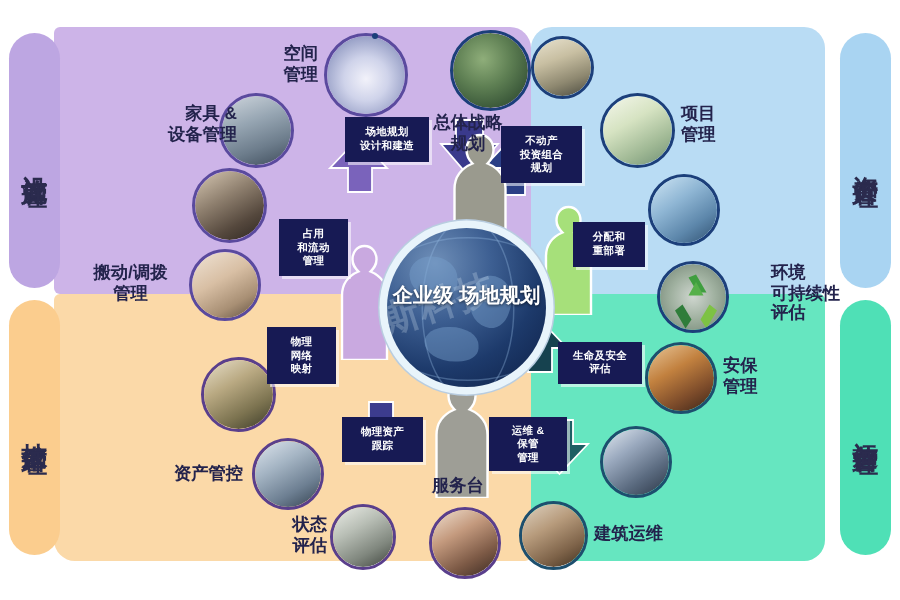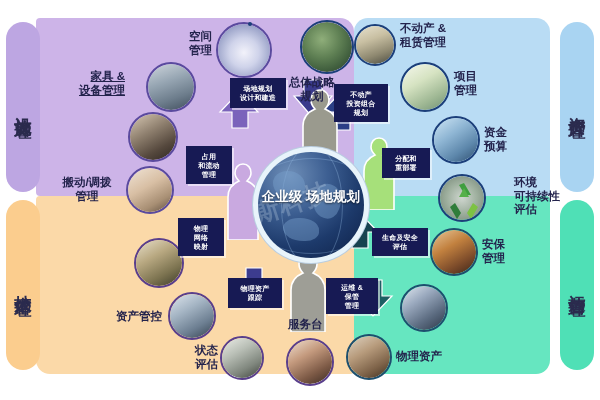--- a/index.html
+++ b/index.html
@@ -159,21 +159,21 @@
     <div class="img" style="background:
         radial-gradient(circle at 50% 55%, #f2f2fa 0%, #cfd3ea 38%, #9aa2c8 72%, #6f7bb0 100%);"></div>
   </div>
   <div class="lbl r" style="left:160px;top:30px;width:52px;">空间
 管理</div>
 
   <div class="pc vio" style="left:146px;top:62px;width:50px;height:50px;">
     <div class="img" style="background:
         linear-gradient(160deg,#cfd6dd 0%,#97a6b3 38%,#6d7d8c 70%,#3f4d5c 100%);"></div>
   </div>
-  <div class="lbl r" style="left:59px;top:70px;width:66px;text-decoration:underline;">家具 &amp;
+  <div class="lbl r" style="left:92px;top:70px;width:66px;">家具 &amp;
 设备管理</div>
 
   <div class="pc vio" style="left:128px;top:112px;width:50px;height:50px;">
     <div class="img" style="background:
         linear-gradient(150deg,#d8c9b4 0%,#8e7f6e 40%,#55483d 72%,#2d2621 100%);"></div>
   </div>
 
   <div class="pc vio" style="left:126px;top:166px;width:48px;height:48px;">
     <div class="img" style="background:
         linear-gradient(150deg,#f0e4d6 0%,#d8bfa4 42%,#a88f74 74%,#5e4e3f 100%);"></div>
@@ -187,36 +187,32 @@
     <div class="img" style="background:
         radial-gradient(circle at 40% 35%, #8fae7a 0%, #5e7f53 42%, #3e5c3c 72%, #2a4330 100%);"></div>
   </div>
   <div class="lbl c" style="left:272px;top:76px;width:80px;">总体战略
 规划</div>
 
   <div class="pc blu" style="left:354px;top:24px;width:42px;height:42px;">
     <div class="img" style="background:
         linear-gradient(160deg,#e8e2cf 0%,#c8bfa2 36%,#8e8870 70%,#4a4a3f 100%);"></div>
   </div>
-  <div class="lbl" style="left:400px;top:22px;width:96px;">不动产 &amp;
-租赁管理</div>
 
   <div class="pc blu" style="left:400px;top:62px;width:50px;height:50px;">
     <div class="img" style="background:
         linear-gradient(150deg,#f6f8ee 0%,#d6e3c2 38%,#9fb894 72%,#6f8f74 100%);"></div>
   </div>
   <div class="lbl" style="left:454px;top:70px;width:54px;">项目
 管理</div>
 
   <div class="pc blu" style="left:432px;top:116px;width:48px;height:48px;">
     <div class="img" style="background:
         linear-gradient(145deg,#cfe6f5 0%,#8fb6d4 38%,#5d87ab 70%,#2f4f6f 100%);"></div>
   </div>
-  <div class="lbl" style="left:484px;top:126px;width:54px;">资金
-预算</div>
 
   <div class="pc blu" style="left:438px;top:174px;width:48px;height:48px;">
     <div class="img" style="background:
         radial-gradient(circle at 50% 50%, #cfd6cf 0%, #9fb09f 48%, #6f8070 100%);">
       <svg viewBox="0 0 48 48" width="48" height="48">
         <path d="M24 7l7 12h-6l-6-10z" fill="#3f9e3f"></path>
         <path d="M38 31l-7 12-4-6 6-10z" fill="#7dc243"></path>
         <path d="M10 31l7 12 4-6-6-10z" fill="#2f7d3a"></path>
         <path d="M24 12l5 9H19z" fill="#56b04a"></path>
       </svg>
@@ -235,21 +231,21 @@
 
   <div class="pc grn" style="left:400px;top:284px;width:48px;height:48px;">
     <div class="img" style="background:
         linear-gradient(145deg,#e3eaf2 0%,#9aa9be 34%,#5b6b80 68%,#2b3646 100%);"></div>
   </div>
 
   <div class="pc grn" style="left:346px;top:334px;width:46px;height:46px;">
     <div class="img" style="background:
         linear-gradient(150deg,#dfd3c2 0%,#b79b7c 38%,#7e6349 72%,#40301f 100%);"></div>
   </div>
-  <div class="lbl" style="left:396px;top:350px;width:76px;">物理资产</div>
+  <div class="lbl" style="left:396px;top:350px;width:76px;">建筑运维</div>
 
   <div class="pc ora" style="left:286px;top:338px;width:48px;height:48px;">
     <div class="img" style="background:
         linear-gradient(150deg,#f0e0d0 0%,#c49a7e 36%,#7d5a46 70%,#3a2a22 100%);"></div>
   </div>
   <div class="lbl" style="left:288px;top:318px;width:60px;">服务台</div>
 
   <div class="pc ora" style="left:220px;top:336px;width:44px;height:44px;">
     <div class="img" style="background:
         linear-gradient(150deg,#eceee8 0%,#b9bfb6 36%,#80877e 70%,#3e443d 100%);"></div>

